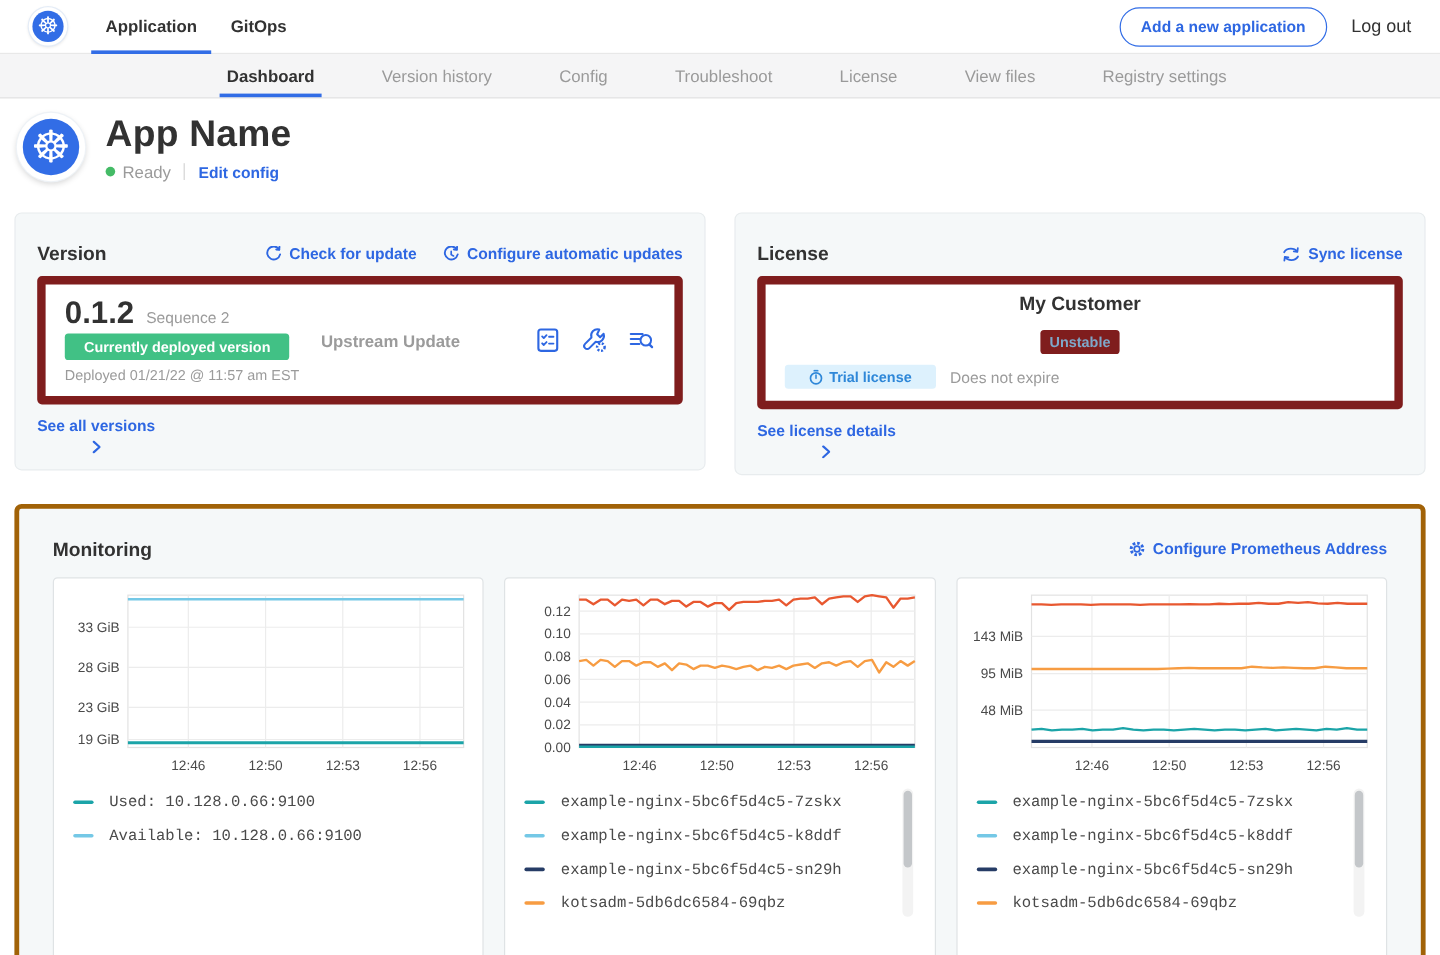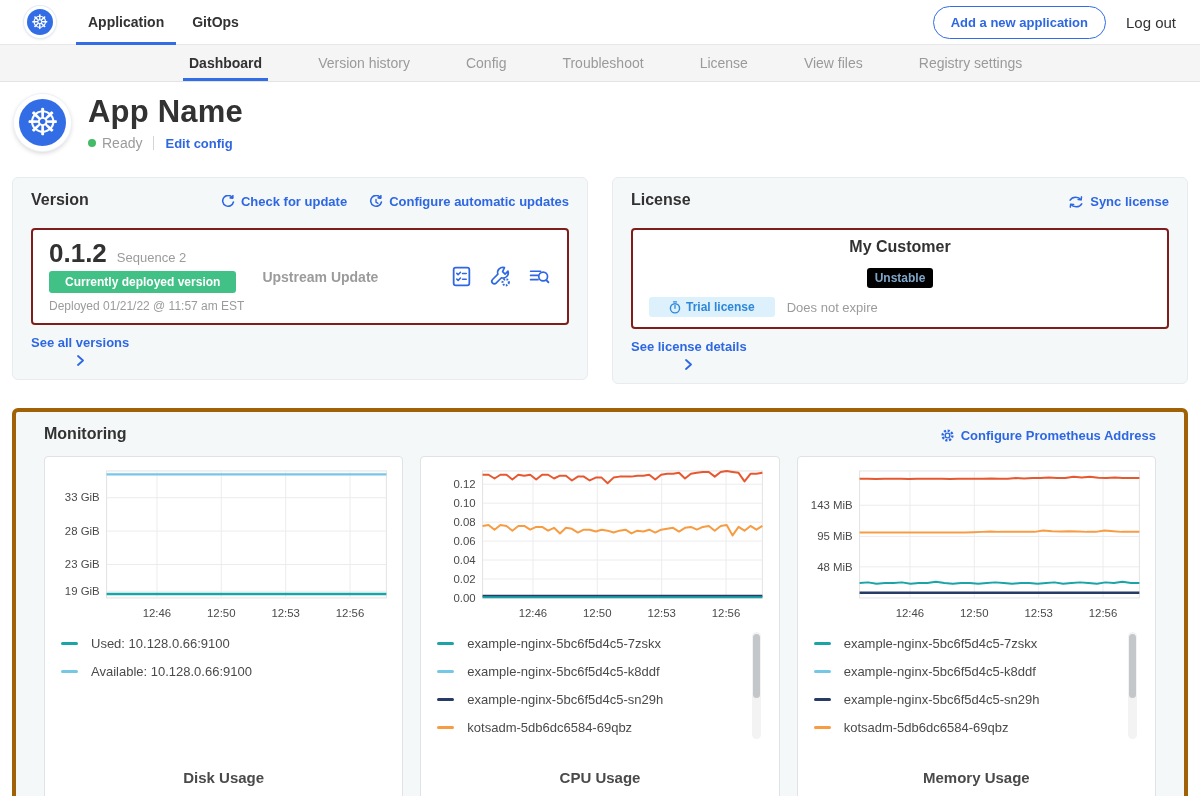--- a/index.html
+++ b/index.html
@@ -29,48 +29,48 @@
 .app-logo-inner { width:47px; height:47px; border-radius:50%; background:#326de6; color:#fff; font-size:37px; line-height:47px; text-align:center; }
 .app-title { font-size:31px; font-weight:700; letter-spacing:.2px; }
 .app-status { display:flex; align-items:center; margin-top:5px; font-size:14px; color:#9b9b9b; }
 .dot { width:8px; height:8px; border-radius:50%; background:#44bb66; margin-right:6px; }
 .vdiv { width:1px; height:14px; background:#d4d4d4; margin:0 11px; }
 .edit-link { font-size:13px; font-weight:700; }
 
 
 .cards-row { display:flex; gap:24px; padding:0 12px; margin-top:14px; align-items:flex-start; }
 .card { background:#f5f8f9; border:1px solid #e8ecee; border-radius:6px; padding:13px 18px 13px; flex:1; }
-.card-head { display:flex; align-items:flex-end; height:18px; }
+.card-head { display:flex; align-items:flex-start; height:18px;margin-top:13px; }
 .card-title { font-size:16px; font-weight:700; }
 .card-links { margin-left:auto; display:flex; gap:22px; align-items:center; }
 .ilink { display:flex; align-items:center; gap:6px; font-size:13px; font-weight:700; color:#2e67e2; }
-.whitebox { background:#fff; border:2px solid #7f1d1d; border-radius:4px; margin-top:19px; }
+.whitebox { background:#fff; border:7px solid #7f1d1d; border-radius:4px; margin-top:8px; }
 .version-box { display:flex; align-items:center; padding:10px 16px; }
 .license-box { padding:8px 16px 10px; }
 .vnum-row { display:flex; align-items:baseline; gap:10px; }
 .vnum { font-size:26px; font-weight:700; line-height:1; }
 .vseq { font-size:13px; color:#9b9b9b; }
 .green-badge { display:inline-block; background:#41c185; color:#fff; font-size:12px; font-weight:700; border-radius:3px; padding:4px 16px; margin-top:5px; }
 .deployed { font-size:12px; color:#9b9b9b; margin-top:6px; }
 .upstream { font-size:14px; font-weight:700; color:#9b9b9b; margin-left:18px; }
 .vicons { margin-left:auto; display:flex; gap:16px; align-items:center; }
 .see-link { display:inline-flex; align-items:center; gap:5px; font-size:13px; font-weight:700; color:#2e67e2; margin-top:10px;flex-direction:column; }
 .cust-row { display:flex; align-items:center; gap:12px;flex-direction:column; }
 .cust-name { font-size:16px; font-weight:700; }
-.unstable-badge { background:#000000; color:#7ea7c9; font-size:12px; font-weight:600; padding:3px 8px; border-radius:3px; }
+.unstable-badge { background:#7f1d1d; color:#7ea7c9; font-size:12px; font-weight:600; padding:3px 8px; border-radius:3px; }
 .lic-row2 { display:flex; align-items:center; gap:12px; margin-top:9px; }
 .trial-badge { display:inline-flex; align-items:center; gap:5px; background:#ddf1fd; color:#2e87d8; font-size:12px; font-weight:700; padding:3px 20px; border-radius:3px; }
 .noexpire { font-size:13px; color:#9b9b9b; }
 
 
 .monitoring { margin:24px 12px 0; background:#f5f8f9; border:4px solid #a16207; border-radius:6px; padding:13px 28px 16px; }
 .charts-row { display:flex; gap:17px; margin-top:13px; }
 .chart-card { flex:1; background:#fff; border:1px solid #dfe3e5; border-radius:4px; padding:8px 10px 14px; height:345px; display:flex; flex-direction:column; }
 .chart-plot svg { display:block; width:100%; }
-.legend { position:relative; margin:6px 0 0 6px; flex:1; }
+.legend { position:relative; margin:6px 0 0 6px; flex:1;font-family:Liberation Mono, monospace; }
 .legend-item { display:flex; align-items:center; gap:13px; padding:6px 0 7px; }
 .legend-dash { width:17px; height:3px; border-radius:2px; flex:0 0 auto; }
 .legend-label { font-size:13px; color:#4a4a4a; }
 .scrollbar { position:absolute; right:8px; top:2px; width:9px; height:107px; background:#f3f3f3; border-radius:5px; }
 .scrollbar-thumb { position:absolute; top:2px; left:1px; width:7px; height:64px; background:#c4c7ca; border-radius:4px; }
 .chart-title { text-align:center; font-size:15px; font-weight:700; color:#4a4a4a; margin-top:auto; }
 svg.icon { display:block; }
 </style>
 </head>
 <body>

